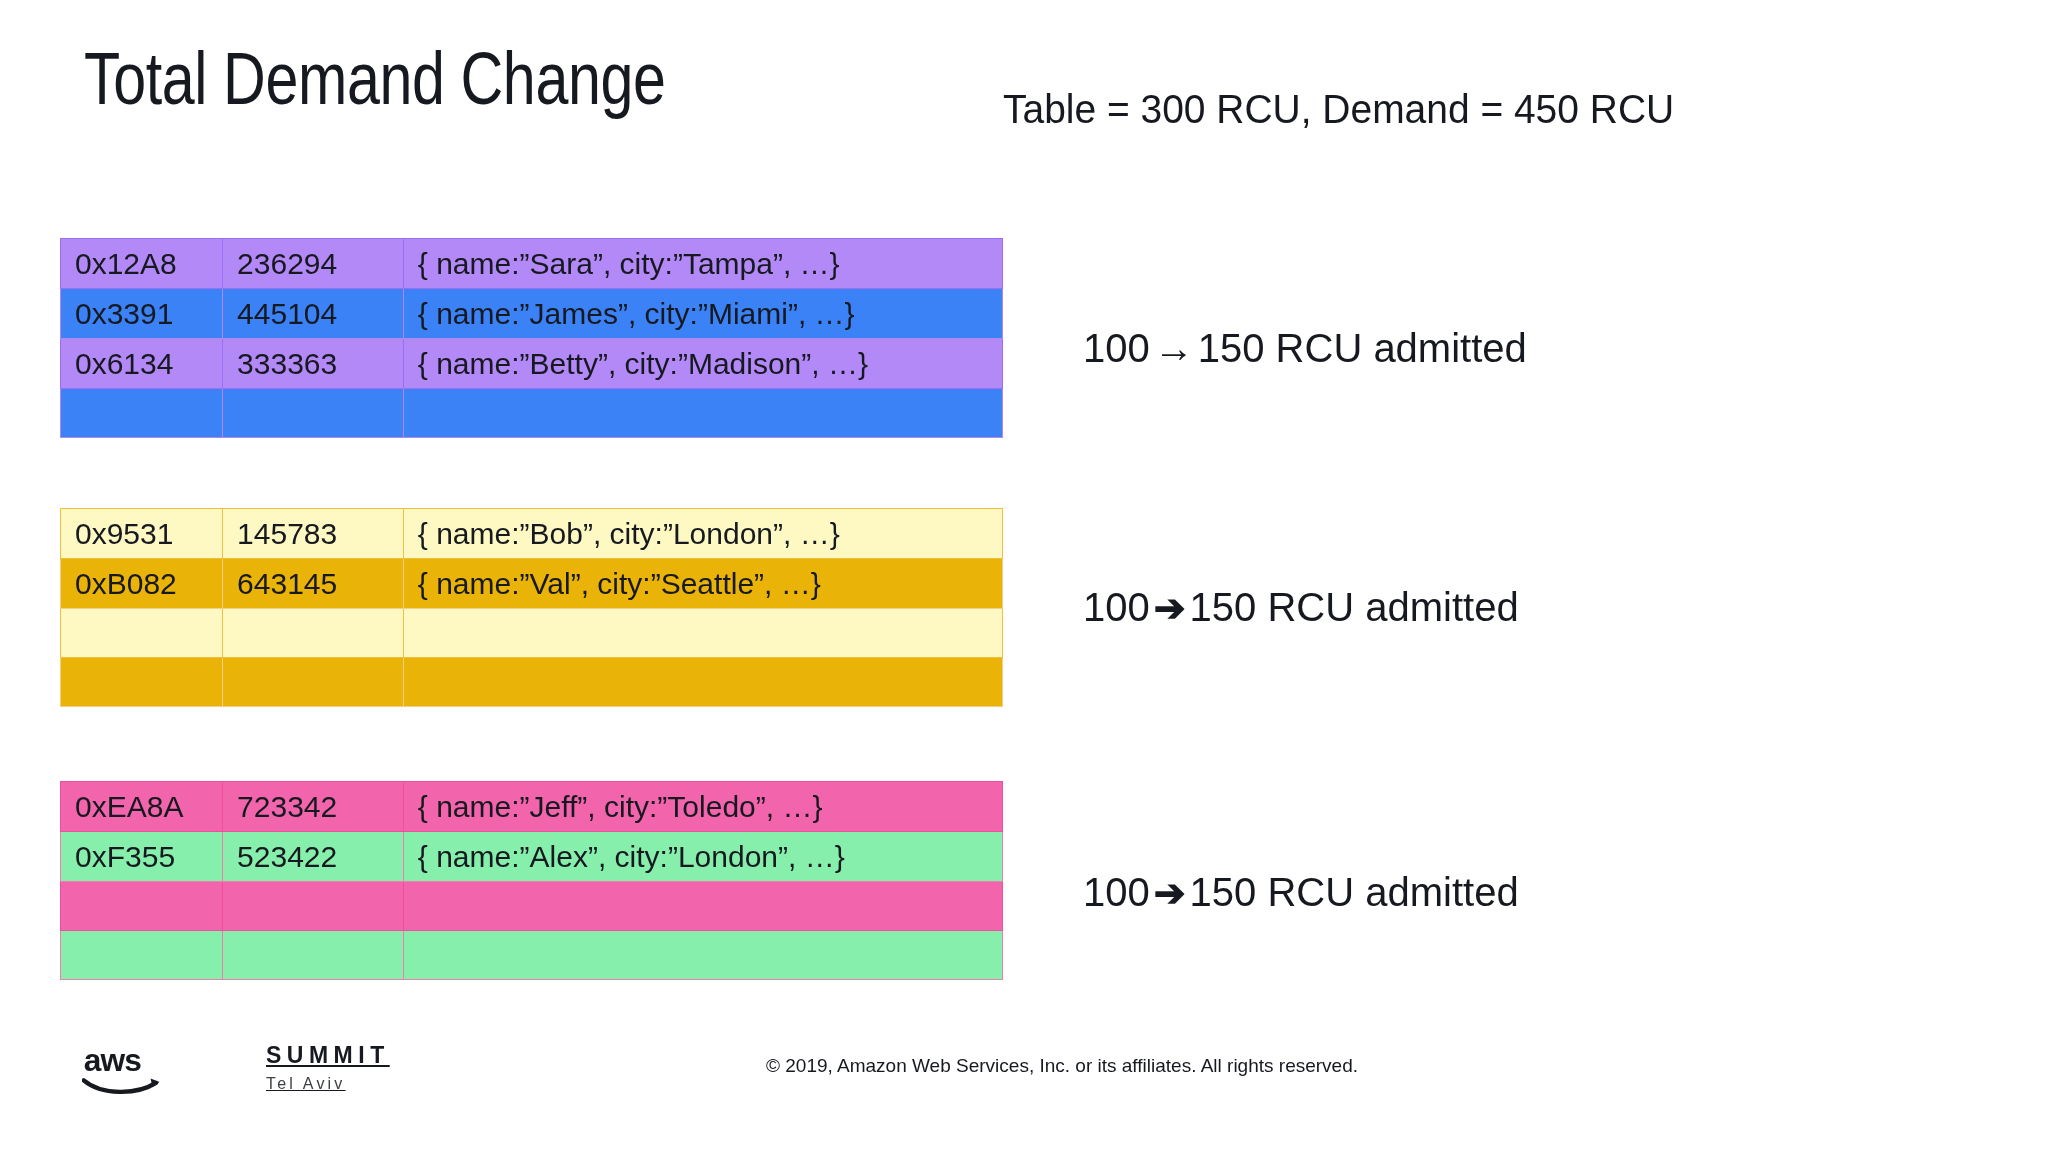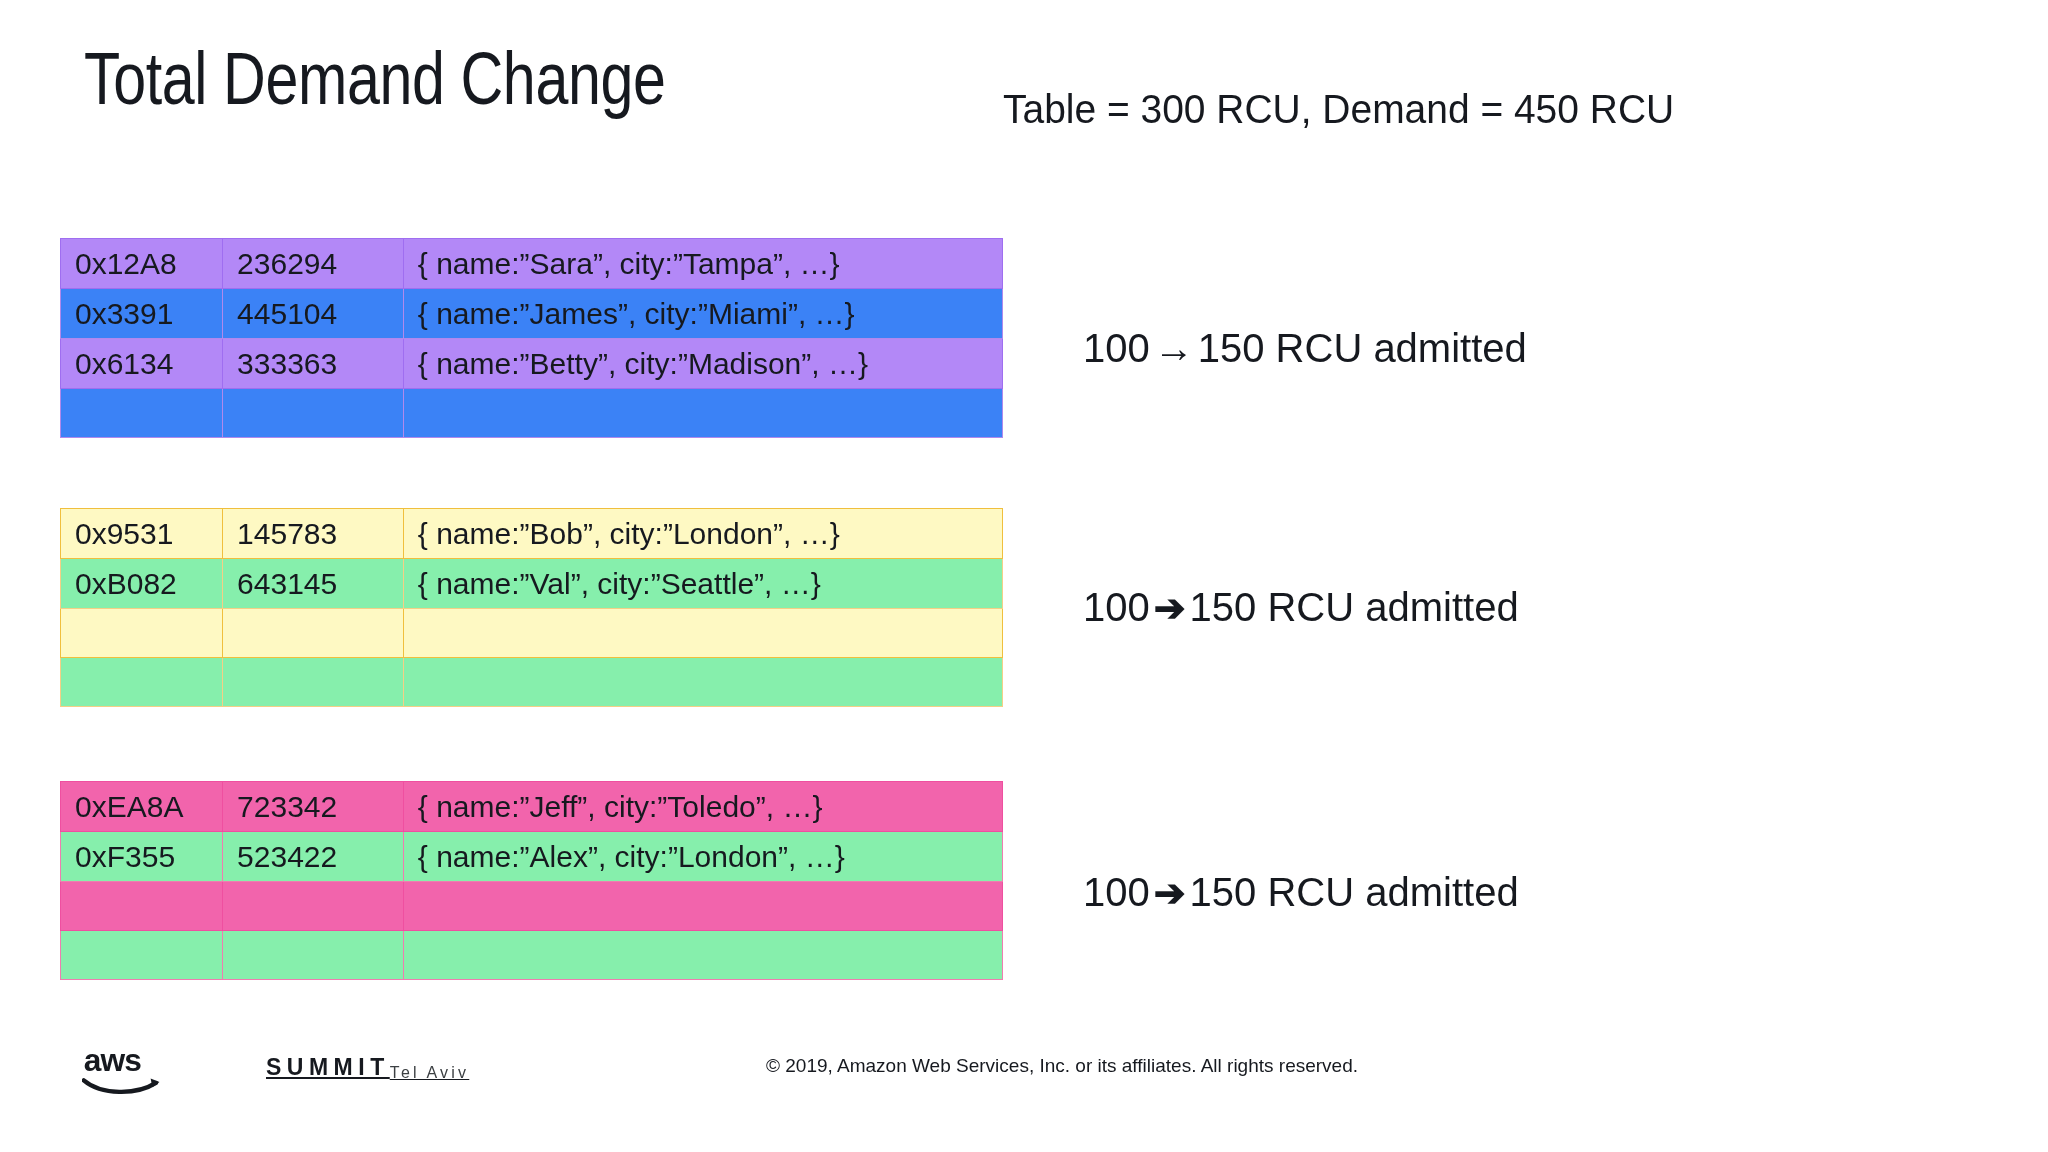--- a/index.html
+++ b/index.html
@@ -72,21 +72,21 @@
   #table-pink   { top: 781px; }
 
   
   #table-purple { border: 1px solid #9f6ef0; }
   #table-purple .row-dark  td { background: #b388f7; border: 1px solid #9f6ef0; }
   #table-purple .row-light td { background: #3b82f6; border: 1px solid #b089ec; }
 
   
   #table-yellow { border: 1px solid #f0bf3d; }
   #table-yellow .row-dark  td { background: #fef9c3; border: 1px solid #f0bf3d; }
-  #table-yellow .row-light td { background: #86efac; border: 1px solid #f5cf86; }
+  #table-yellow .row-light td { background: #eab308; border: 1px solid #f5cf86; }
 
   
   #table-pink { border: 1px solid #ef4fa0; }
   #table-pink .row-dark  td { background: #f264ac; border: 1px solid #ef4fa0; }
   #table-pink .row-light td { background: #86efac; border: 1px solid #ef7db0; }
 
   
   .annotation {
     position: absolute;
     left: 1083px;
@@ -108,21 +108,21 @@
     top: 1040px;
     display: flex;
     align-items: center;
     gap: 16px;
     text-decoration: underline;
   }
   #aws-mark { width: 88px; height: 56px; display: block; }
   #summit-block {
     margin-left: 80px;
     display: flex;
-    flex-direction: row;
+    flex-direction: column;
     align-items: flex-start;
     line-height: 1;
   }
   #summit-word {
     font-size: 23px;
     font-weight: 700;
     letter-spacing: 5.5px;
     color: #16191f;
   }
   #summit-city {

